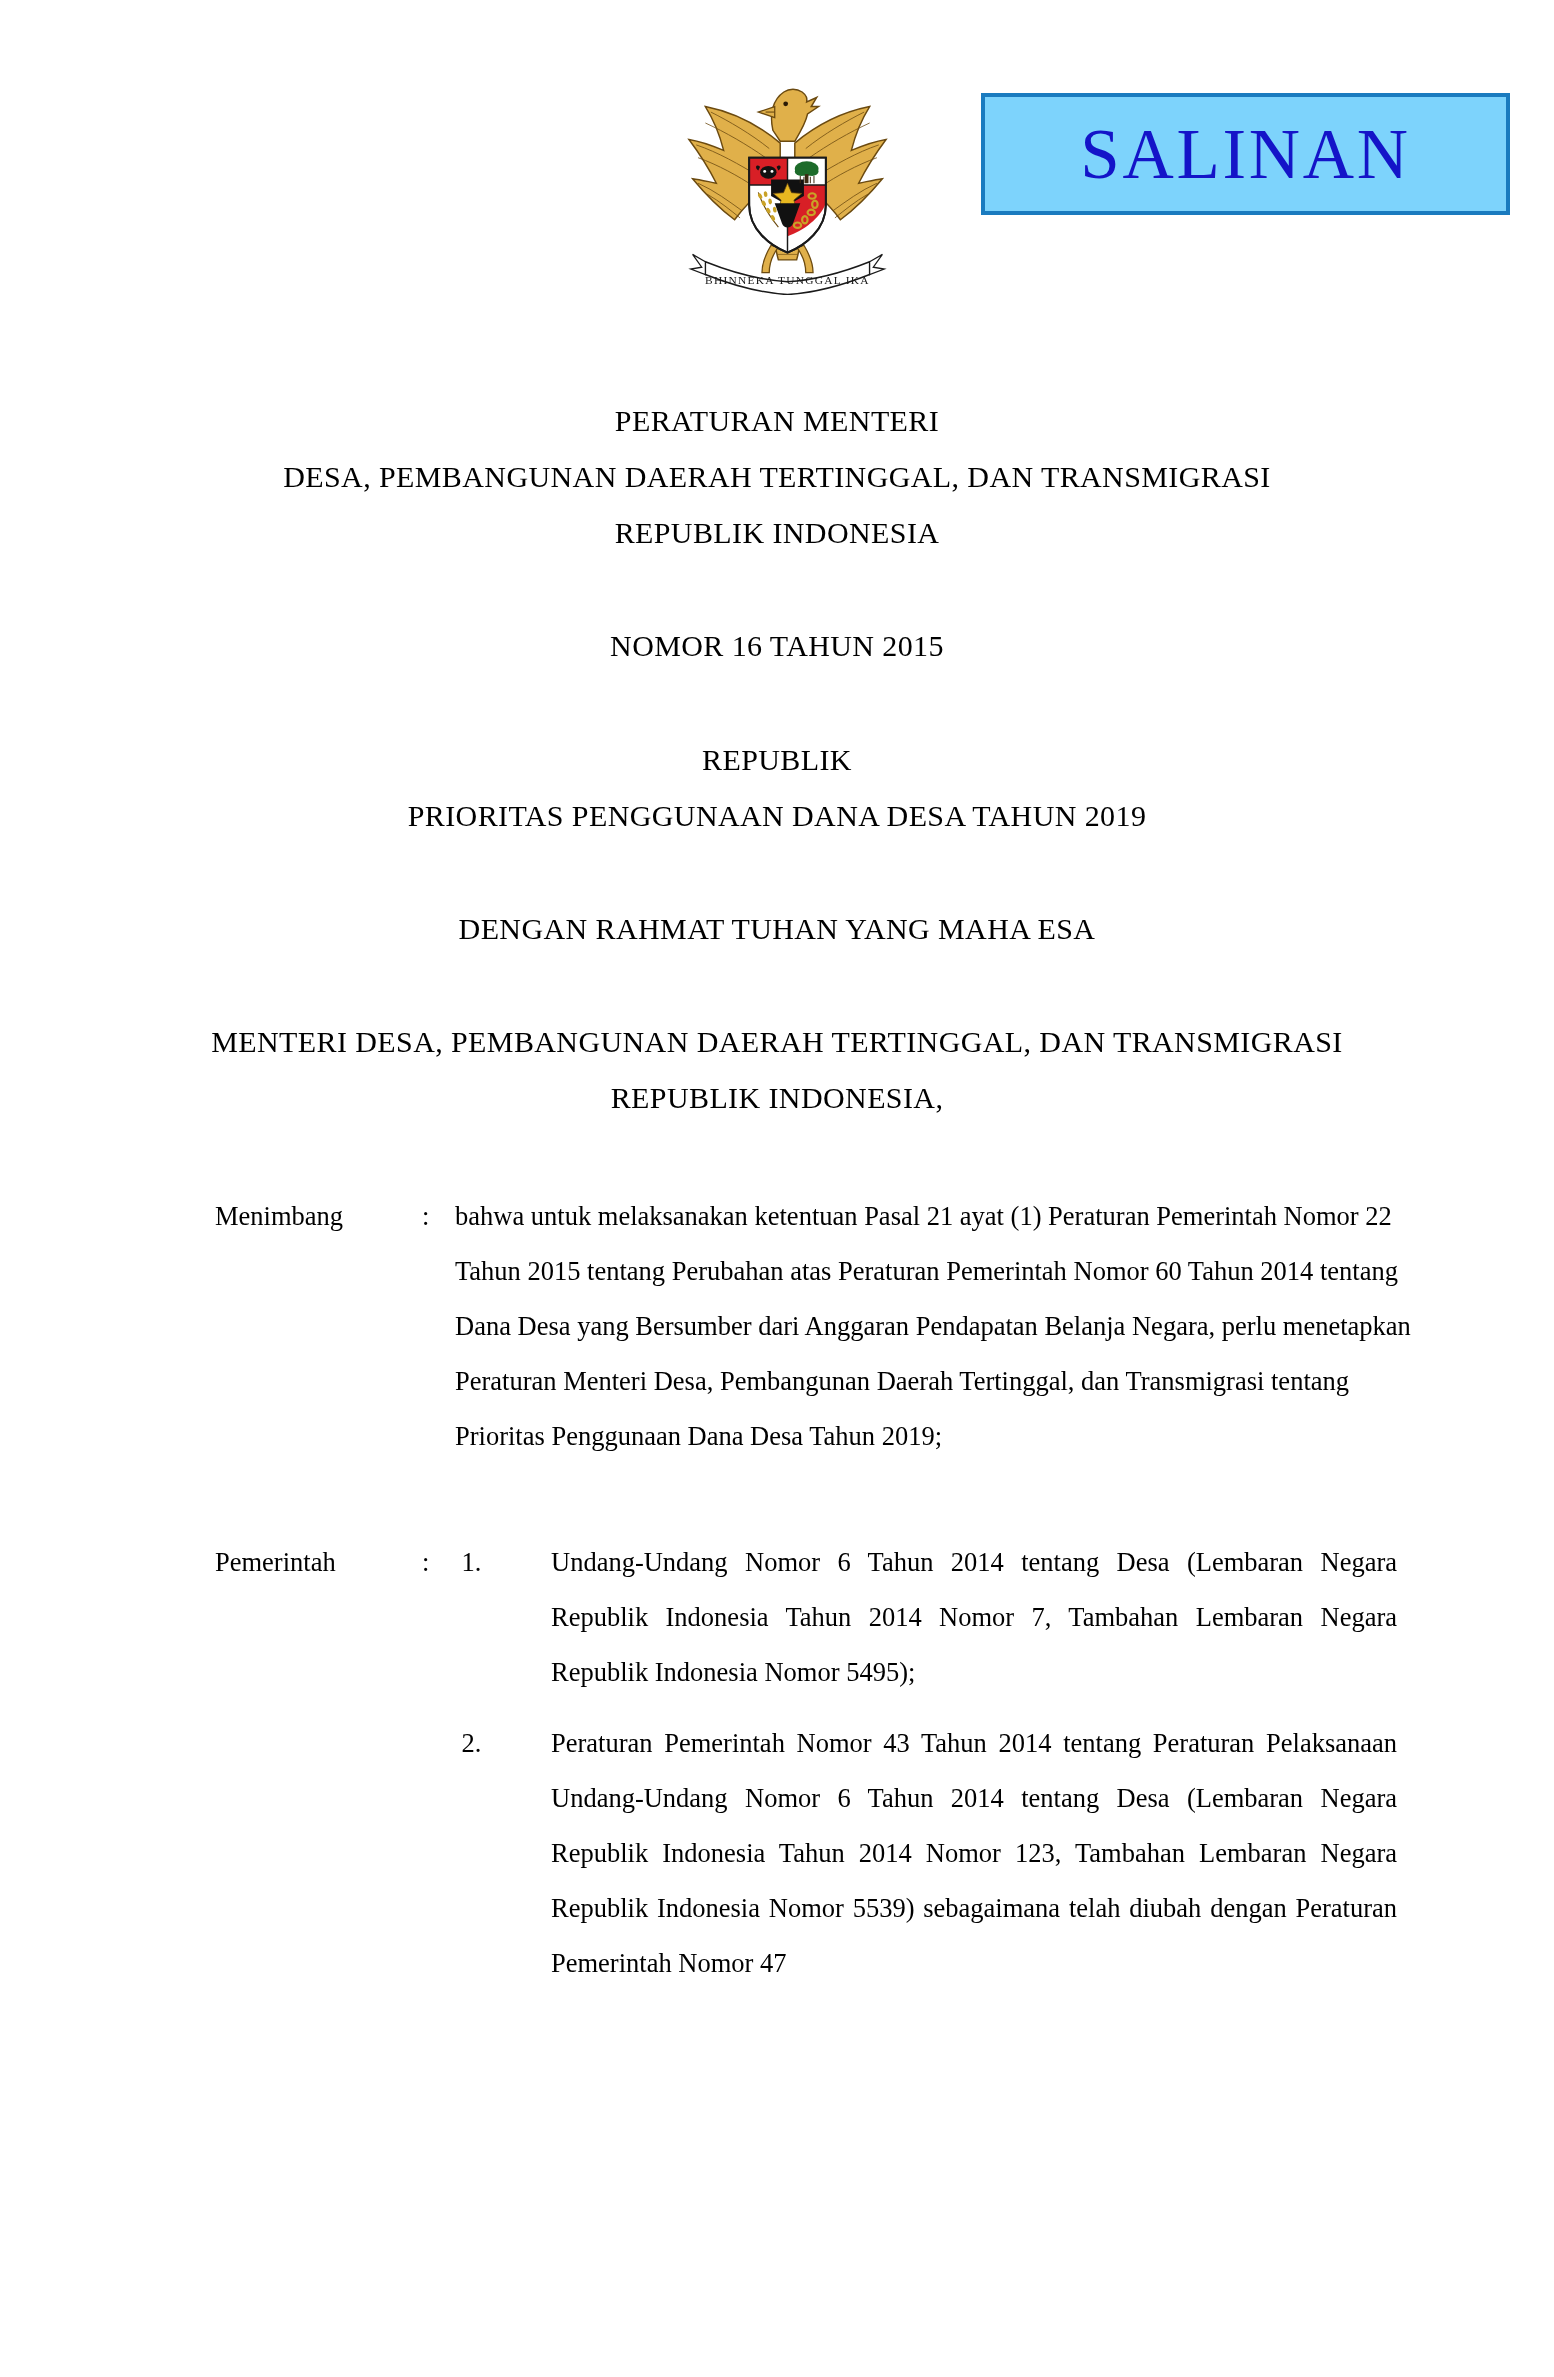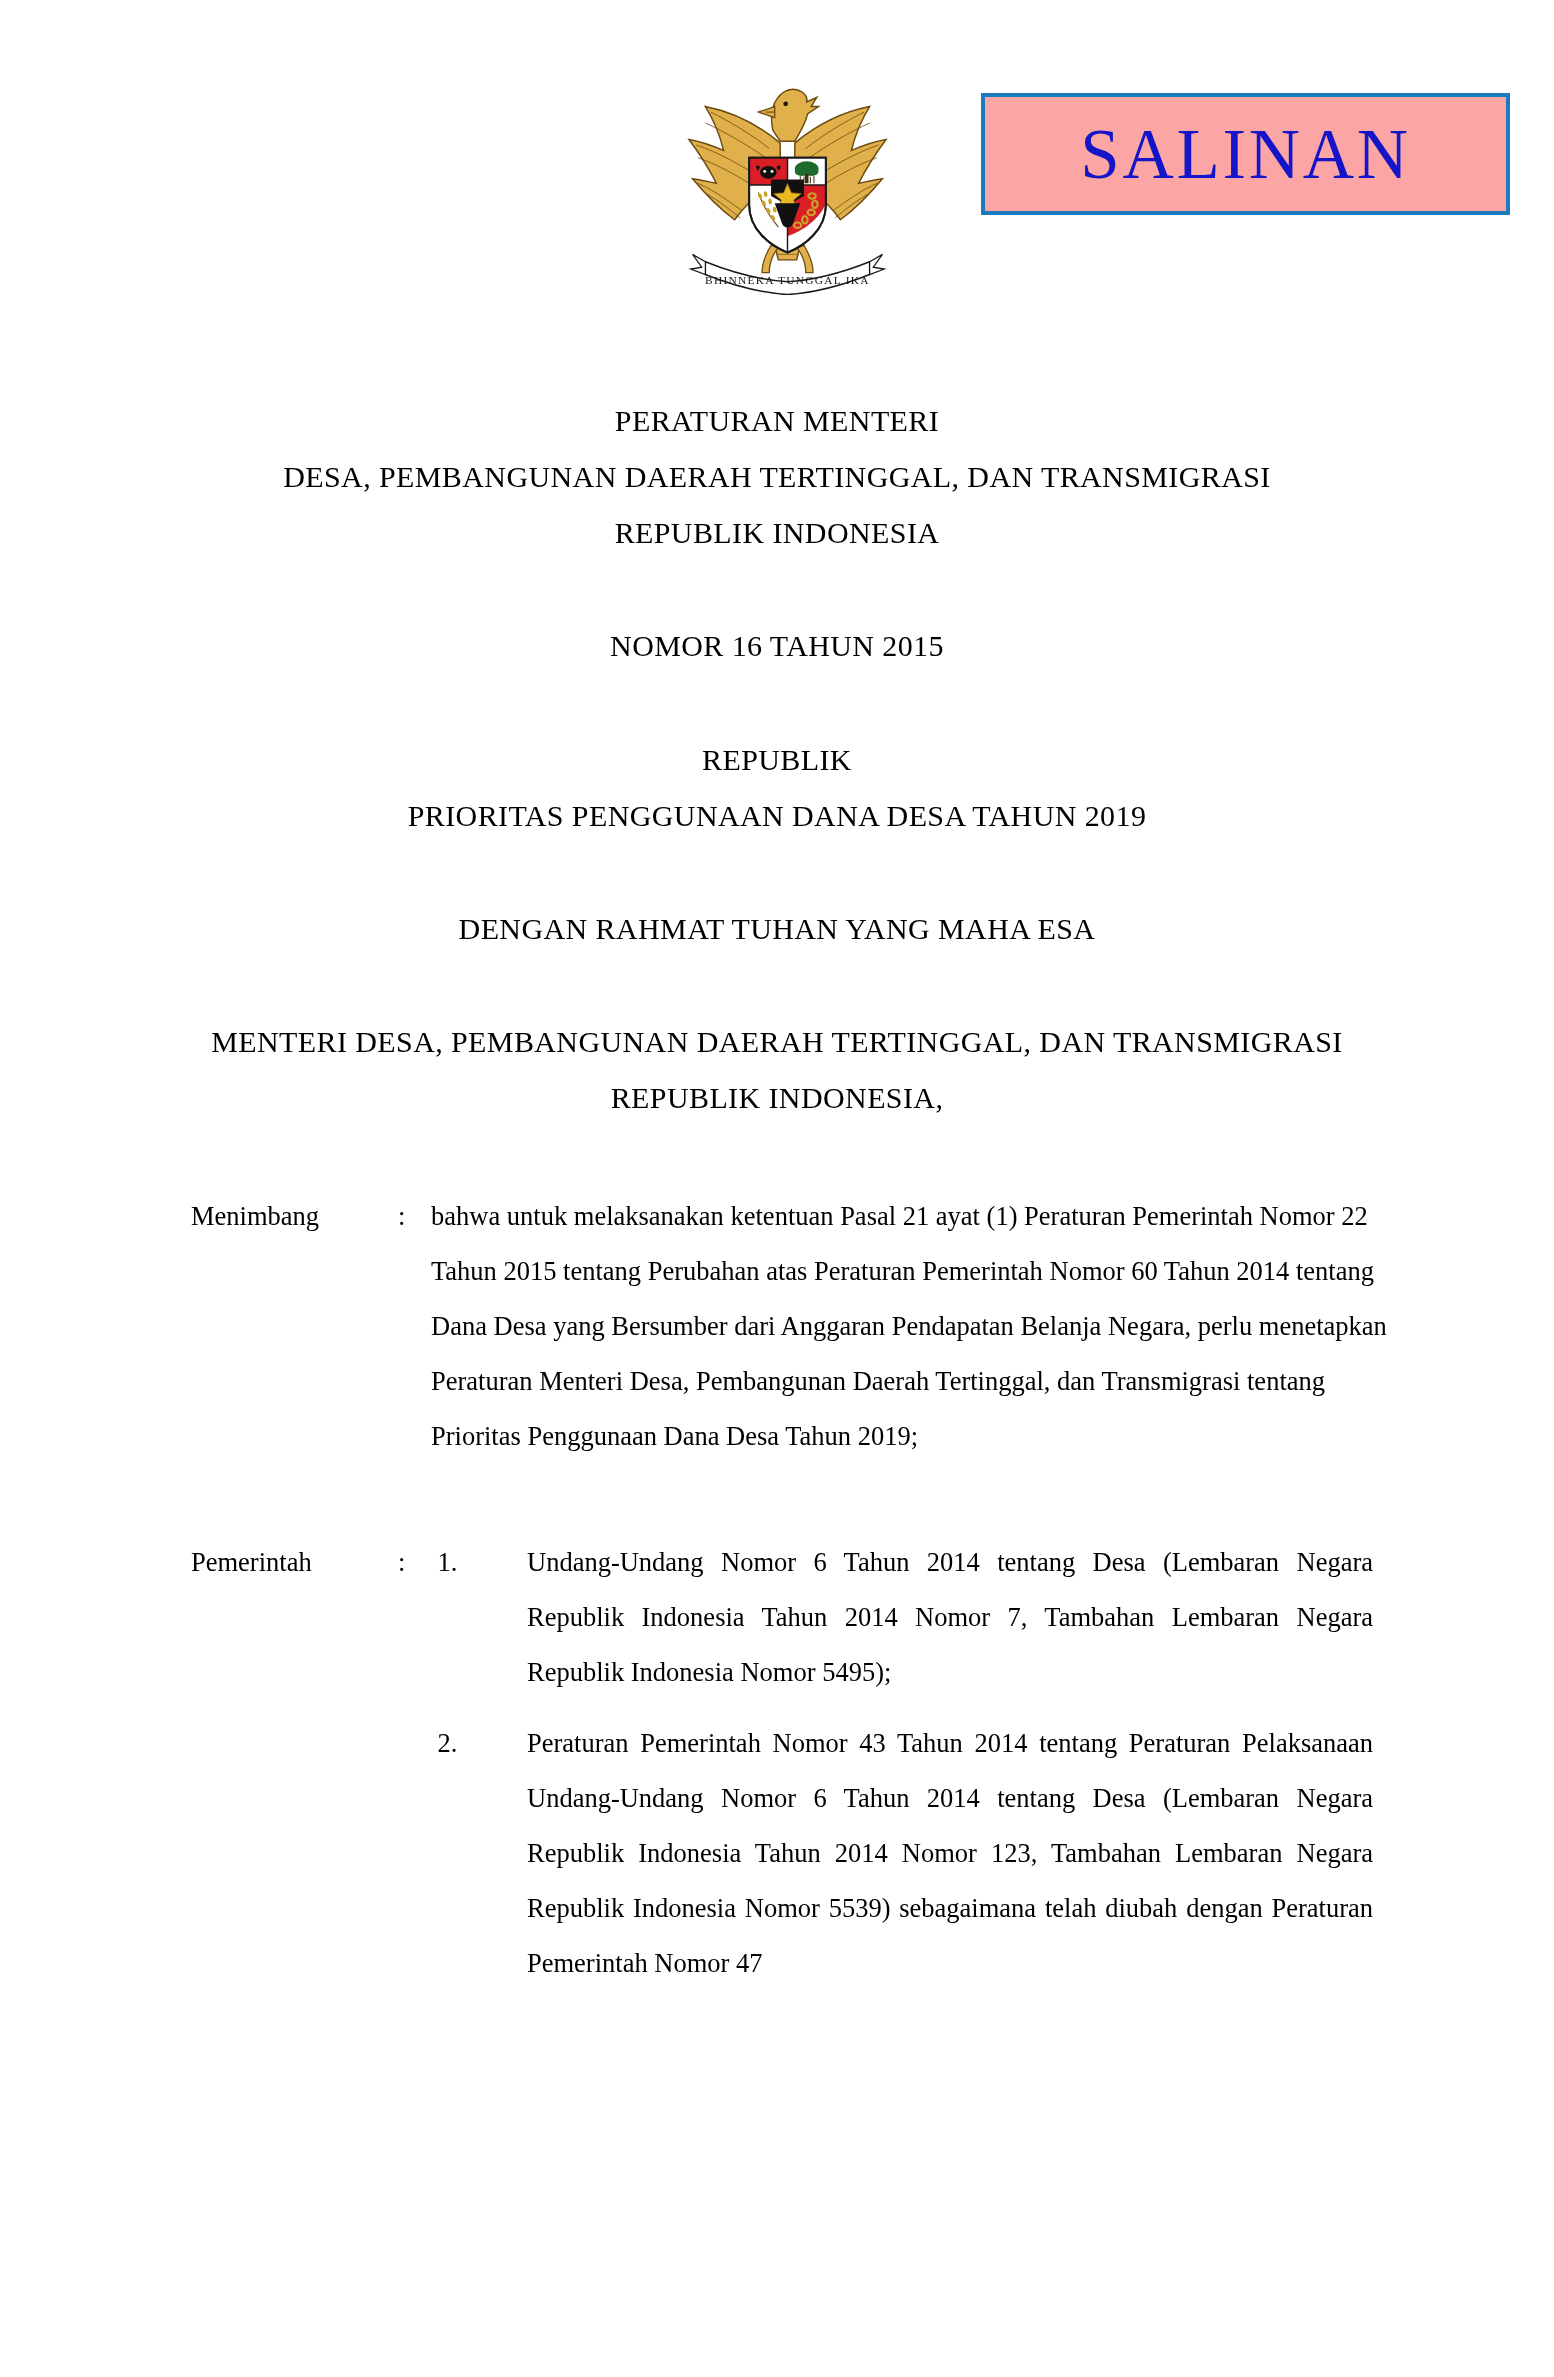--- a/index.html
+++ b/index.html
@@ -35,21 +35,21 @@
   .emblem svg { display: block; width: 219px; height: 229px; }
 
   .salinan-box {
     position: absolute;
     left: 981px;
     top: 93px;
     width: 529px;
     height: 122px;
     box-sizing: border-box;
     border: 4.6px solid #1a7bbf;
-    background: #fca5a5;
+    background: #7dd3fc;
     display: flex;
     align-items: center;
     justify-content: center;
   }
   .salinan-text {
     font-family: "Liberation Serif", "DejaVu Serif", serif;
     font-size: 71px;
     line-height: 1;
     color: #1414c8;
     letter-spacing: 2.7px;
@@ -71,23 +71,24 @@
     white-space: nowrap;
   }
   .gap-1 { height: 57px; }
   .gap-2 { height: 58px; }
   .gap-3 { height: 57px; }
   .gap-4 { height: 57px; }
 
   
   .body-area {
     position: absolute;
-    left: 12px;
+    left: 0;
     top: 1189px;
     width: 1348px;
+    padding-left: 36px;
   }
 
   .clause {
     position: relative;
     width: 1554px;
   }
 
   .clause-label {
     position: absolute;
     left: 179px;

